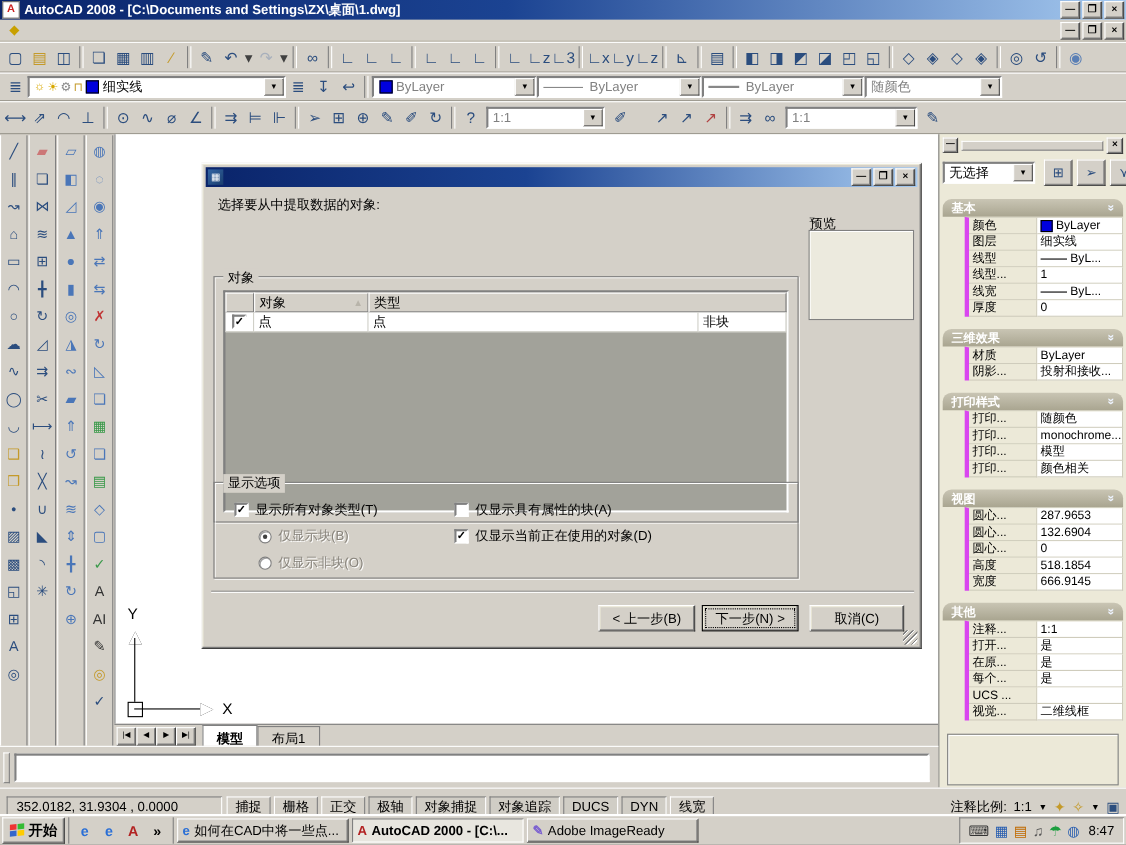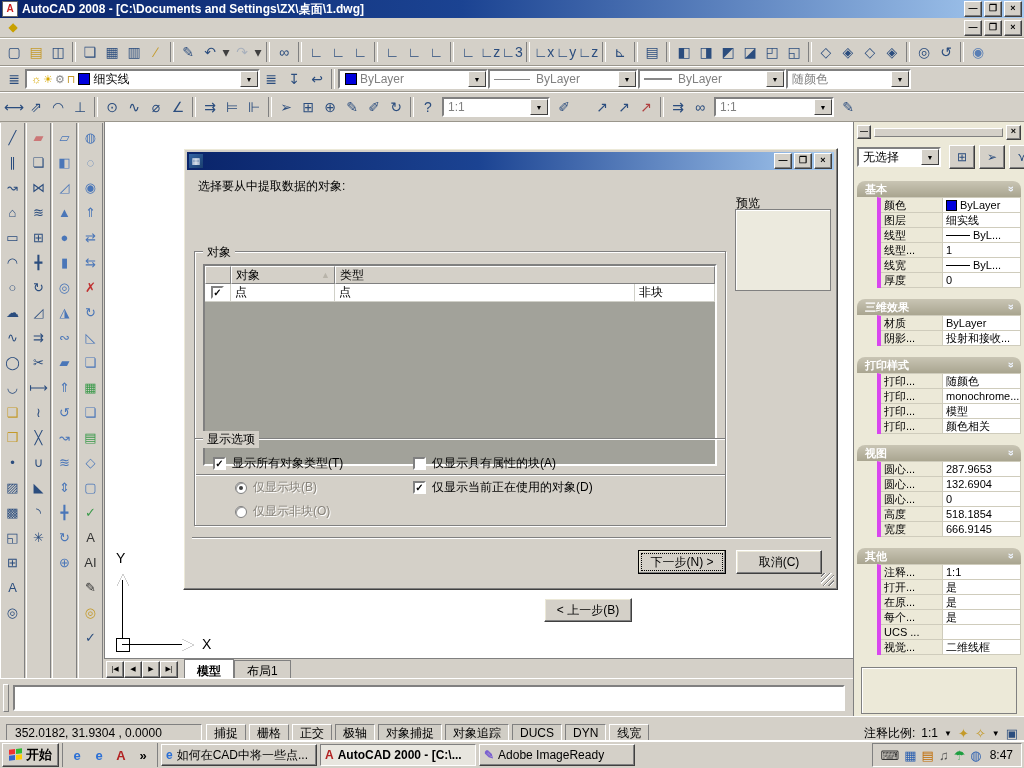--- a/index.html
+++ b/index.html
@@ -465,21 +465,21 @@
           </div>
           <div class="opt">
             <span class="cbx on">✓</span>
             <span class="optlab">仅显示当前正在使用的对象(D)</span>
           </div>
         </div>
     </div>
 
     <div class="dlg-div"></div>
 
-    <div class="dlg-btn" style="left:360px;margin-top:48px;">&lt; 上一步(B)</div>
+    <div class="dlg-btn" style="left:360px;">&lt; 上一步(B)</div>
     <div class="dlg-btn default" style="left:454px;">下一步(N) &gt;</div>
     <div class="dlg-btn" style="left:552px;width:86px;">取消(C)</div>
     <div class="grip"></div>
   </div>
 
   <div class="palette">
     <div class="pal-top">
       <span class="pal-min raised">—</span>
       <span class="pal-grip"></span>
       <span class="pal-close raised">×</span>

